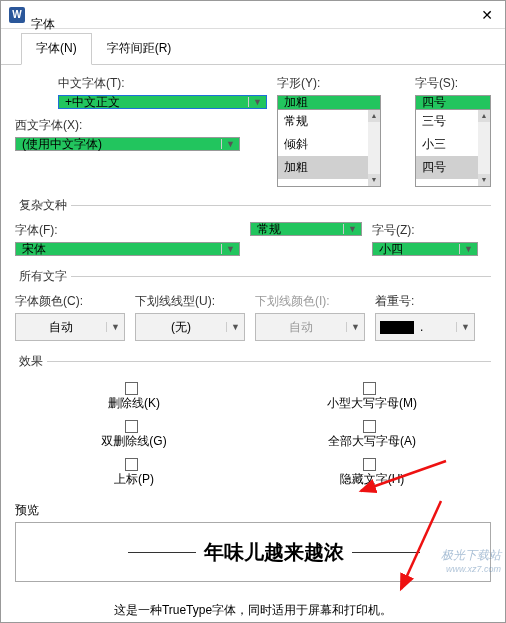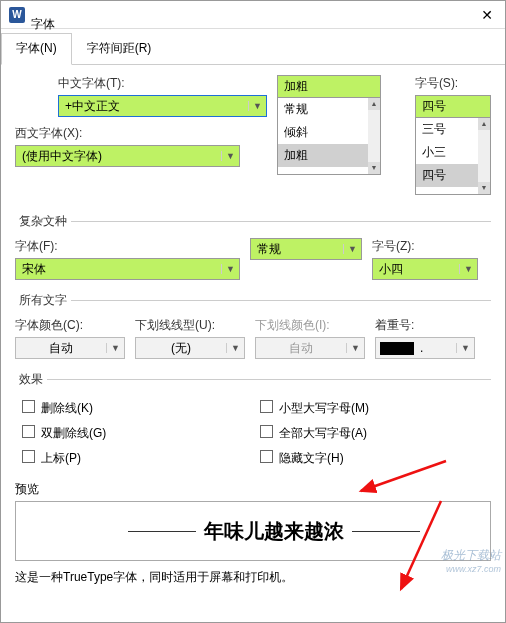--- a/index.html
+++ b/index.html
@@ -3,63 +3,63 @@
 <meta charset="utf-8">
 <style>
 * { box-sizing: border-box; margin: 0; padding: 0; font-family: "Microsoft YaHei", "SimSun", sans-serif; font-size: 12px; }
 body { width: 506px; height: 623px; background: #fff; border: 1px solid #999; position: relative; overflow: hidden; }
 
 .titlebar { height: 28px; display: flex; align-items: center; padding: 0 8px; border-bottom: 1px solid #ddd; }
 .titlebar .app-icon { width: 16px; height: 16px; background: #2b579a; color: #fff; display: flex; align-items: center; justify-content: center; font-weight: bold; border-radius: 2px; font-size: 10px; margin-right: 6px; }
 .titlebar .title { flex: 1; margin-top: 20px; }
 .titlebar .close { width: 20px; text-align: center; cursor: pointer; font-size: 14px; }
 
-.tabs { display: flex; border-bottom: 1px solid #ccc; padding: 4px 8px 0 0; }
+.tabs { display: flex; border-bottom: 1px solid #ccc; padding: 4px 8px 0 20px; }
 .tab { padding: 6px 14px; border: 1px solid transparent; cursor: pointer; }
 .tab.active { border: 1px solid #ccc; border-bottom: 1px solid #fff; background: #fff; margin-bottom: -1px; }
 
 .content { padding: 10px 14px 4px 14px; }
 
 .row { display: flex; gap: 10px; margin-bottom: 4px; }
 .col { display: flex; flex-direction: column; }
 
 label.fld { margin-bottom: 3px; color: #333; }
 
-.combo { display: flex; align-items: center; border: 1px solid #999; height: 22px; background: #bef264; cursor: pointer; }
+.combo { display: flex; align-items: center; border: 1px solid #999; height: 14px; background: #22c55e; cursor: pointer; }
 .combo .val { flex: 1; padding: 0 6px; }
 .combo .arrow { width: 18px; text-align: center; border-left: 1px solid #ccc; font-size: 9px; color: #555; }
 .combo.blue { border: 1px solid #1e6fd8; }
 
 .listbox { border: 1px solid #999; height: 78px; overflow: hidden; position: relative; }
 .listbox .item { padding: 3px 6px; cursor: pointer; }
 .listbox .item.sel { background: #d0d0d0; }
 .listbox .scrollbar { position: absolute; right: 0; top: 0; bottom: 0; width: 12px; background: #efefef; display: flex; flex-direction: column; }
 .listbox .sb-btn { height: 12px; background: #ddd; font-size: 7px; text-align: center; line-height: 12px; color: #555; }
 .listbox .sb-track { flex: 1; }
 
 fieldset { border: 1px solid #ccc; border-left: none; border-right: none; border-bottom: none; padding: 8px 0 4px 0; margin-top: 4px; }
 legend { padding: 0 4px; color: #333; }
 
-.dropdown { display: flex; align-items: center; border: 1px solid #bbb; height: 22px; background: #f2f2f2; cursor: pointer; }
+.dropdown { display: flex; align-items: center; border: 1px solid #bbb; height: 28px; background: #f2f2f2; cursor: pointer; }
 .dropdown .val { flex: 1; padding: 0 6px; text-align: center; }
 .dropdown .arrow { width: 18px; text-align: center; border-left: 1px solid #ccc; font-size: 9px; color: #555; }
 .dropdown.disabled { color: #999; cursor: default; }
 .dropdown.emphasis { display:inline-flex; width: 100px; }
 .dropdown .swatch { width: 34px; height: 13px; background: #000; margin-left: 4px; }
 
 .checks { display: flex; flex-wrap: wrap; }
-.check { width: 50%; display: flex; align-items: flex-start; padding: 4px 7px; cursor: pointer; }
+.check { width: 50%; display: flex; align-items: center; padding: 4px 7px; cursor: pointer; flex-direction: column; }
 .check .box { width: 13px; height: 13px; border: 1px solid #666; margin-right: 6px; background: #fff; }
 
 .preview-label { margin: 6px 0 3px 0; }
 .preview-box { border: 1px solid #aaa; height: 60px; position: relative; display: flex; align-items: center; justify-content: center; padding-left: 42px; }
 .preview-box .line { border-bottom: 1px solid #333; width: 68px; margin: 0 8px; }
 .preview-box .text { font-family: "SimSun"; font-size: 20px; font-weight: bold; }
 
-.note { margin: 8px 0; }
+.note { margin: 20px 0; text-align: center; }
 
 .arrow-svg { position: absolute; pointer-events: none; }
 .watermark { position: absolute; right: 4px; bottom: 48px; font-size: 13px; color: rgba(100,140,180,.55); font-style: italic; pointer-events: none; text-align: right; }
 .watermark .sub { font-size: 9px; display: block; color: rgba(100,140,180,.5); }
 </style>
 </head>
 <body>
 
 <div class="titlebar">
   <div class="app-icon">W</div>
@@ -76,20 +76,21 @@
 
   <div class="row">
     <div class="col" style="width:225px;margin-left:43px;">
       <label class="fld">中文字体(T):</label>
       <div class="combo blue">
         <span class="val">+中文正文</span>
         <span class="arrow">▼</span>
       </div>
     </div>
     <div class="col" style="width:112px;">
+      <label class="fld">字形(Y):</label>
       <div class="combo" style="border-bottom:none;">
         <span class="val">加粗</span>
       </div>
       <div class="listbox">
         <div class="item">常规</div>
         <div class="item">倾斜</div>
         <div class="item sel">加粗</div>
         <div class="scrollbar">
           <div class="sb-btn">▲</div>
           <div class="sb-track"></div>

